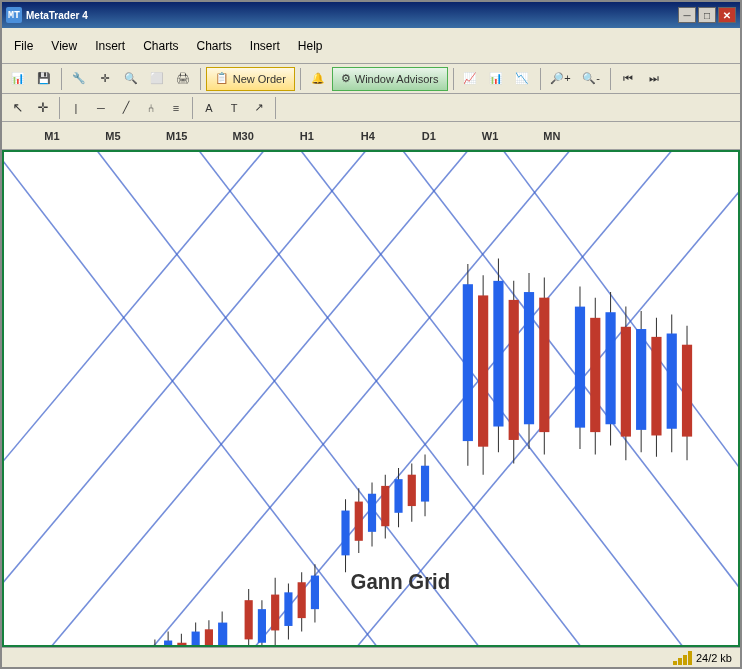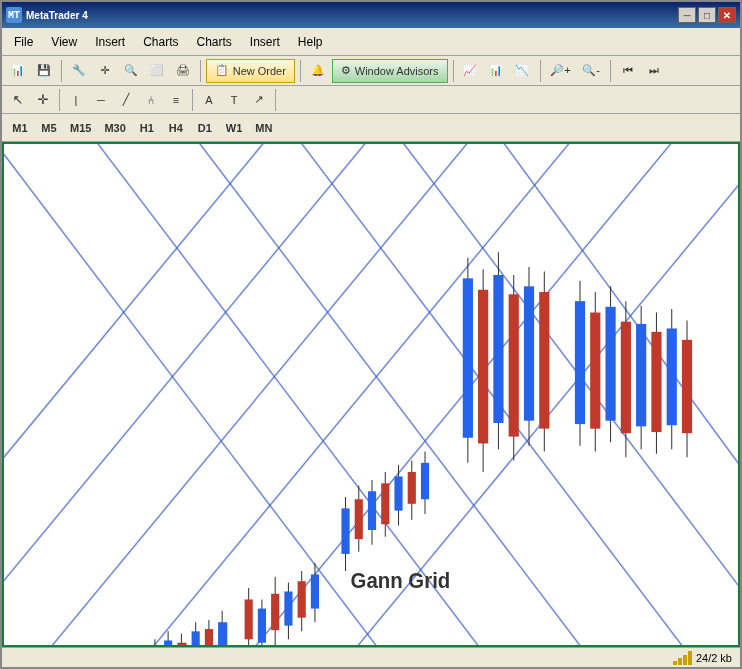--- a/index.html
+++ b/index.html
@@ -76,21 +76,21 @@
       color: #333;
       background: #d4d0c8;
     }
 
     .title-btn.close { background: #c0392b; color: white; }
     .title-btn.min { background: #d4d0c8; }
     .title-btn.max { background: #d4d0c8; }
 
     
     .menu-bar {
-      height: 28px;
+      height: 36px;
       background: #ece9d8;
       display: flex;
       align-items: center;
       border-bottom: 1px solid #a0a0a0;
       flex-shrink: 0;
       padding: 0 4px;
       gap: 2px;
     }
 
     .menu-item {
@@ -184,20 +184,21 @@
     .tf-btn {
       height: 22px;
       min-width: 28px;
       padding: 0 5px;
       border: 1px solid transparent;
       background: transparent;
       cursor: pointer;
       font-size: 11px;
       font-weight: bold;
       color: #333;
+      margin-left: 32px;
     }
 
     
     .chart-area {
       flex: 1;
       background: white;
       position: relative;
       overflow: hidden;
       border: 2px solid #15803d;
     }

